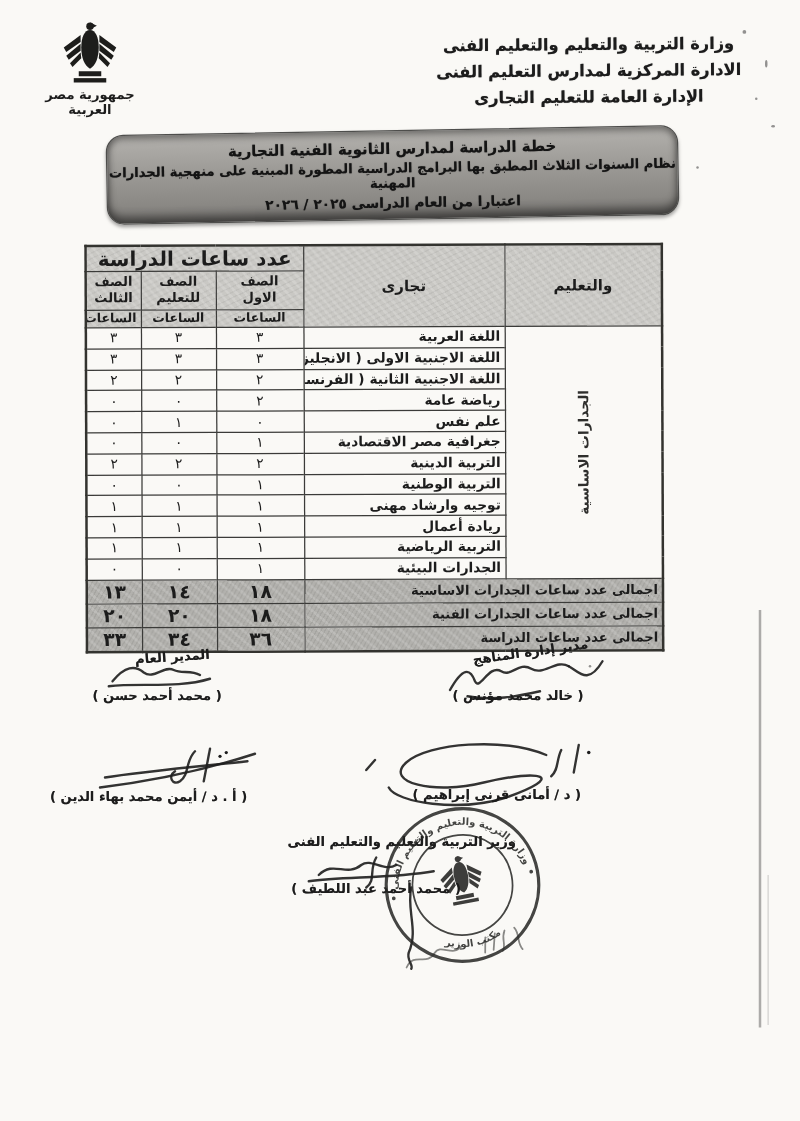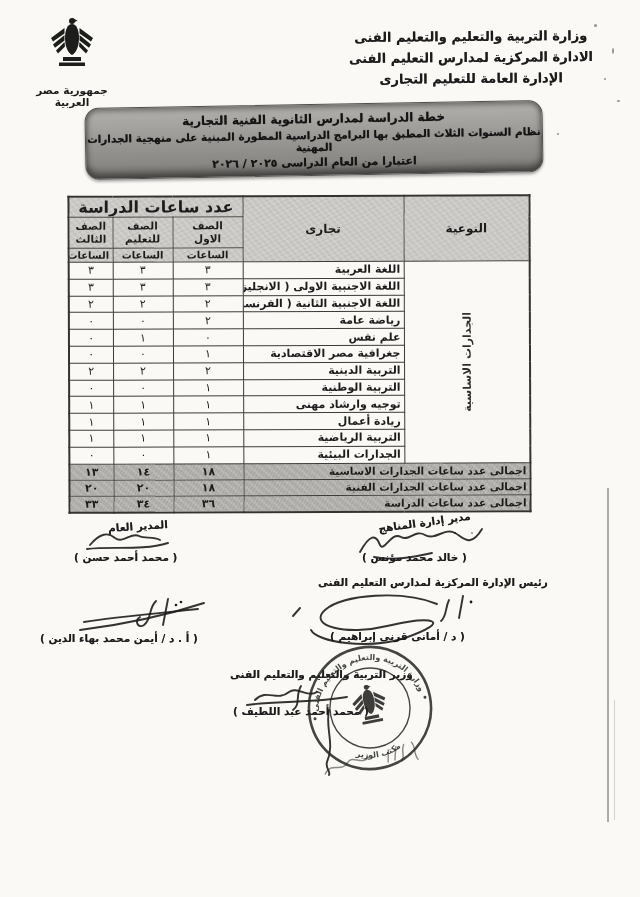--- a/index.html
+++ b/index.html
@@ -2,21 +2,21 @@
 <html lang="ar"><head>
 <meta charset="utf-8">
 <style>
   html,body{margin:0;padding:0;}
   body{background:#e9e8e4;font-family:"DejaVu Sans",sans-serif;}
   .page{position:relative;width:640px;height:897px;margin:0 auto;background:#faf9f6;overflow:hidden;color:#1c1c1c;}
 
   
   .emblem-wrap{position:absolute;left:22px;top:16px;width:100px;text-align:center;}
   .emblem-wrap svg{display:block;margin:0 auto;}
-  .emblem-caption{font-size:10.5px;font-weight:700;margin-top:16px;letter-spacing:.3px;}
+  .emblem-caption{font-size:10.5px;font-weight:700;margin-top:2px;letter-spacing:.3px;}
   .ministry{position:absolute;right:30px;top:26px;width:278px;text-align:center;
     font-size:13px;font-weight:700;line-height:21px;transform:rotate(-.5deg);
     text-shadow:0 0 .6px rgba(0,0,0,.55);}
 
   
   .banner{position:absolute;left:85px;top:104px;width:456px;height:70px;
     background:linear-gradient(180deg,#b3b1ad 0%,#9b9995 45%,#8a8884 80%,#767471 100%);
     border:1px solid #4e4e4c;border-radius:14px;
     box-shadow:inset 0 3px 5px rgba(0,0,0,.35), inset 0 -5px 7px rgba(0,0,0,.45), 0 2px 3px rgba(0,0,0,.35);
     transform:rotate(-1deg);
@@ -42,21 +42,21 @@
   .plan tbody td{height:15.8px;font-size:11px;}
   .subj{text-align:right;font-weight:600;padding-right:4px;}
   .num{text-align:center;font-size:12px;}
   .vcell{vertical-align:middle;text-align:center;}
   .vtext{transform:rotate(-90deg);white-space:nowrap;font-size:11px;font-weight:600;letter-spacing:1px;color:#2e2e2c;}
   .plan tfoot td{height:15px;background:#b2b1ad;
     background-image:repeating-linear-gradient(40deg,rgba(255,255,255,.14) 0 2px,transparent 2px 6px),
                      repeating-linear-gradient(-60deg,rgba(0,0,0,.07) 0 1px,transparent 1px 3px);
     font-weight:700;}
   .tlabel{text-align:right;font-size:10.5px;padding-right:6px;}
-  .tnum{text-align:center;font-size:11px;}
+  .tnum{text-align:center;font-size:15px;}
 
   
   .sig-title{position:absolute;font-size:10.5px;font-weight:700;white-space:nowrap;text-shadow:0 0 .5px rgba(0,0,0,.5);}
   .sig-name{position:absolute;font-size:10.5px;font-weight:700;white-space:nowrap;text-shadow:0 0 .5px rgba(0,0,0,.45);}
   .sig-art{position:absolute;}
   .sig-art path{fill:none;stroke:#1d1d1d;stroke-width:1.9;stroke-linecap:round;opacity:.9;}
 
   
   .stamp{position:absolute;left:305px;top:643px;width:130px;height:130px;transform:rotate(-11deg);opacity:.85;}
   .stamp circle.ring{fill:none;stroke:#262624;}
@@ -114,21 +114,21 @@
   <table class="plan">
     <colgroup>
         <col style="width:126px">
         <col style="width:161px">
         <col style="width:70px">
         <col style="width:60px">
         <col style="width:44px">
       </colgroup>
     <thead>
       <tr>
-        <th class="th-main" rowspan="3">النوعية</th>
+        <th class="th-main" rowspan="3">والتعليم</th>
         <th class="th-main" rowspan="3">تجارى</th>
         <th class="th-hours" colspan="3">عدد ساعات الدراسة</th>
       </tr>
       <tr>
         <th class="th-grade"><span>الصف</span><br><span>الاول</span></th>
         <th class="th-grade"><span>الصف</span><br><span>للتعليم</span></th>
         <th class="th-grade"><span>الصف</span><br><span>الثالث</span></th>
       </tr>
       <tr>
         <th class="th-sub">الساعات</th>
@@ -236,21 +236,20 @@
   </table>
 
   <div class="sig-title" style="left:378px;top:516px;transform:rotate(-8deg);">مدير إدارة المناهج</div>
   <svg class="sig-art" style="left:348px;top:520px;" width="140" height="40">
     <path d="M12,32 C22,14 28,14 32,25 C36,33 43,11 53,17 C61,22 67,9 77,15 C87,21 97,7 107,13"></path>
     <path d="M107,13 C115,17 122,29 134,9"></path>
     <path d="M26,37 C46,41 66,37 84,33"></path>
   </svg>
   <div class="sig-name" style="left:362px;top:551px;">( خالد محمد مؤنس )</div>
 
-  <div class="sig-title" style="left:318px;top:576px;">رئيس الإدارة المركزية لمدارس التعليم الفنى</div>
   <svg class="sig-art" style="left:285px;top:588px;" width="195" height="58">
     <path d="M152,16 C118,2 58,6 40,22 C22,38 62,48 102,38 C150,27 168,33 120,50 C82,62 32,54 26,42"></path>
     <path d="M164,12 C160,20 162,28 156,33"></path>
     <path d="M178,8 L174,30"></path>
     <path d="M8,28 L15,20"></path>
     <circle cx="186" cy="14" r="1.4" fill="#1d1d1d" stroke="none"></circle>
   </svg>
   <div class="sig-name" style="left:330px;top:630px;">( د / أمانى قرنى إبراهيم )</div>
 
   <div class="sig-title" style="left:108px;top:520px;transform:rotate(-4deg);">المدير العام</div>

